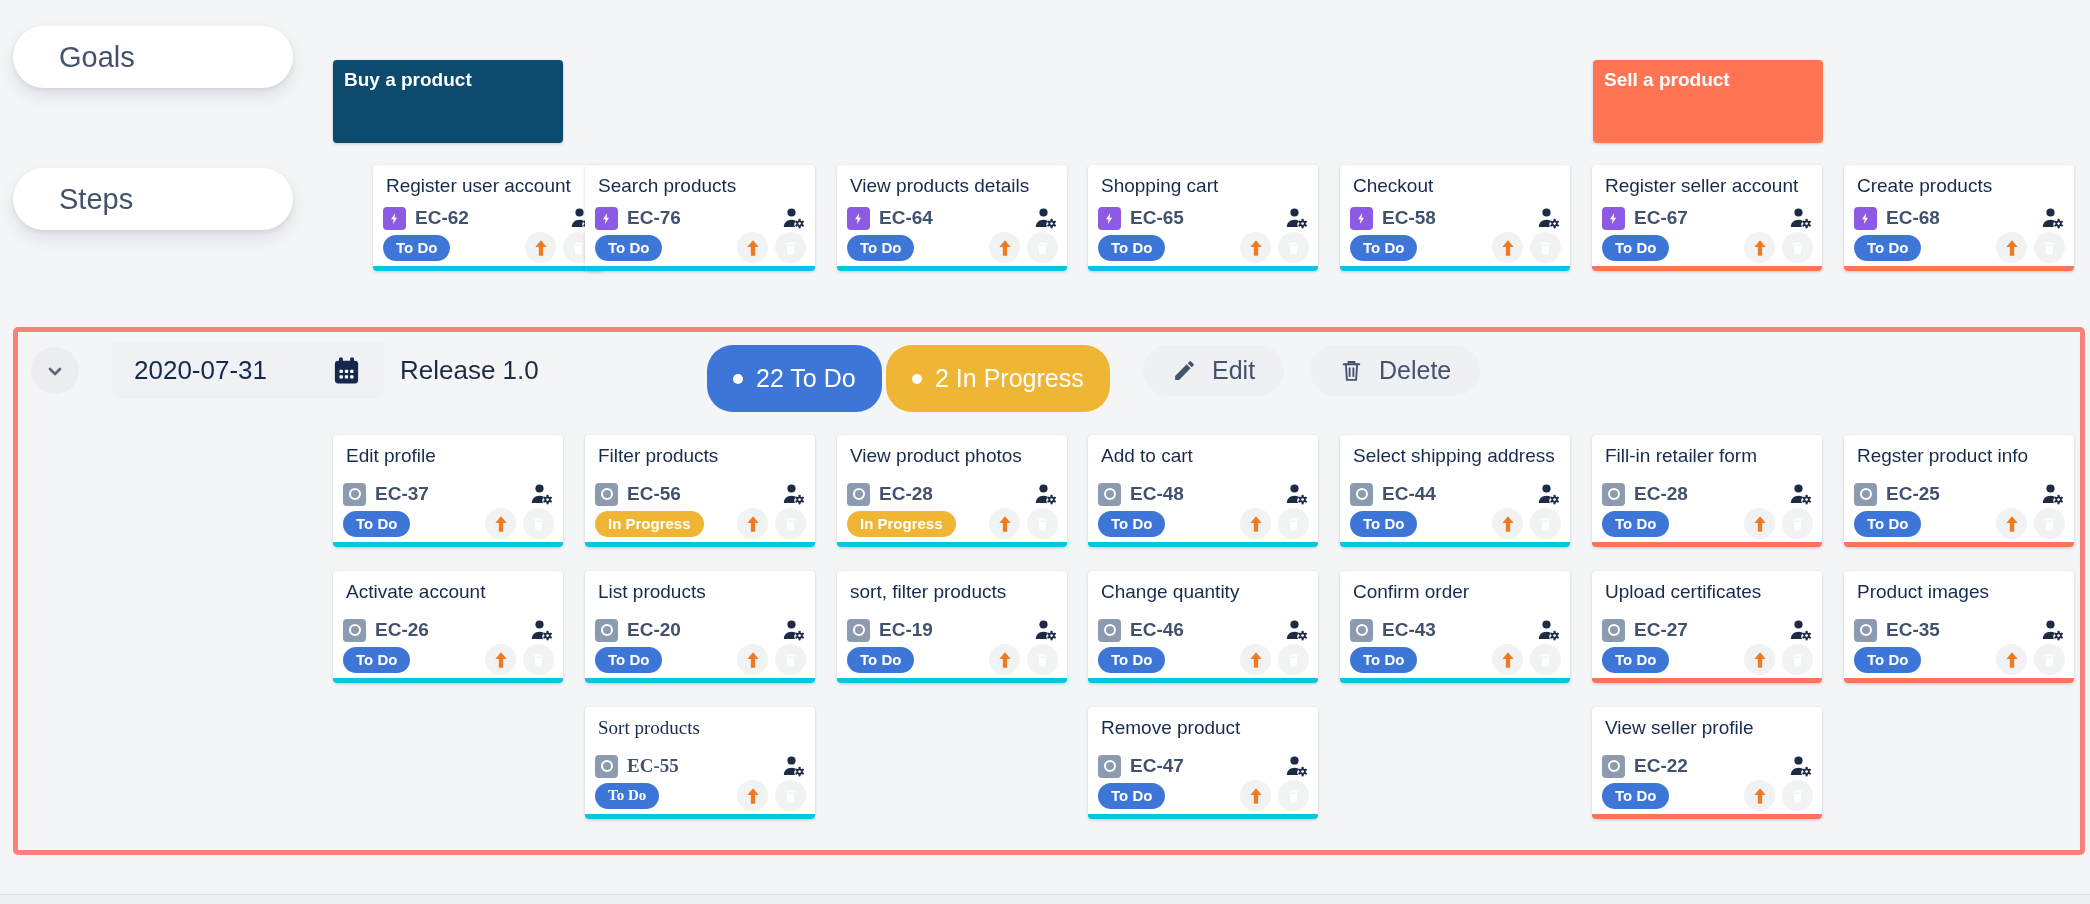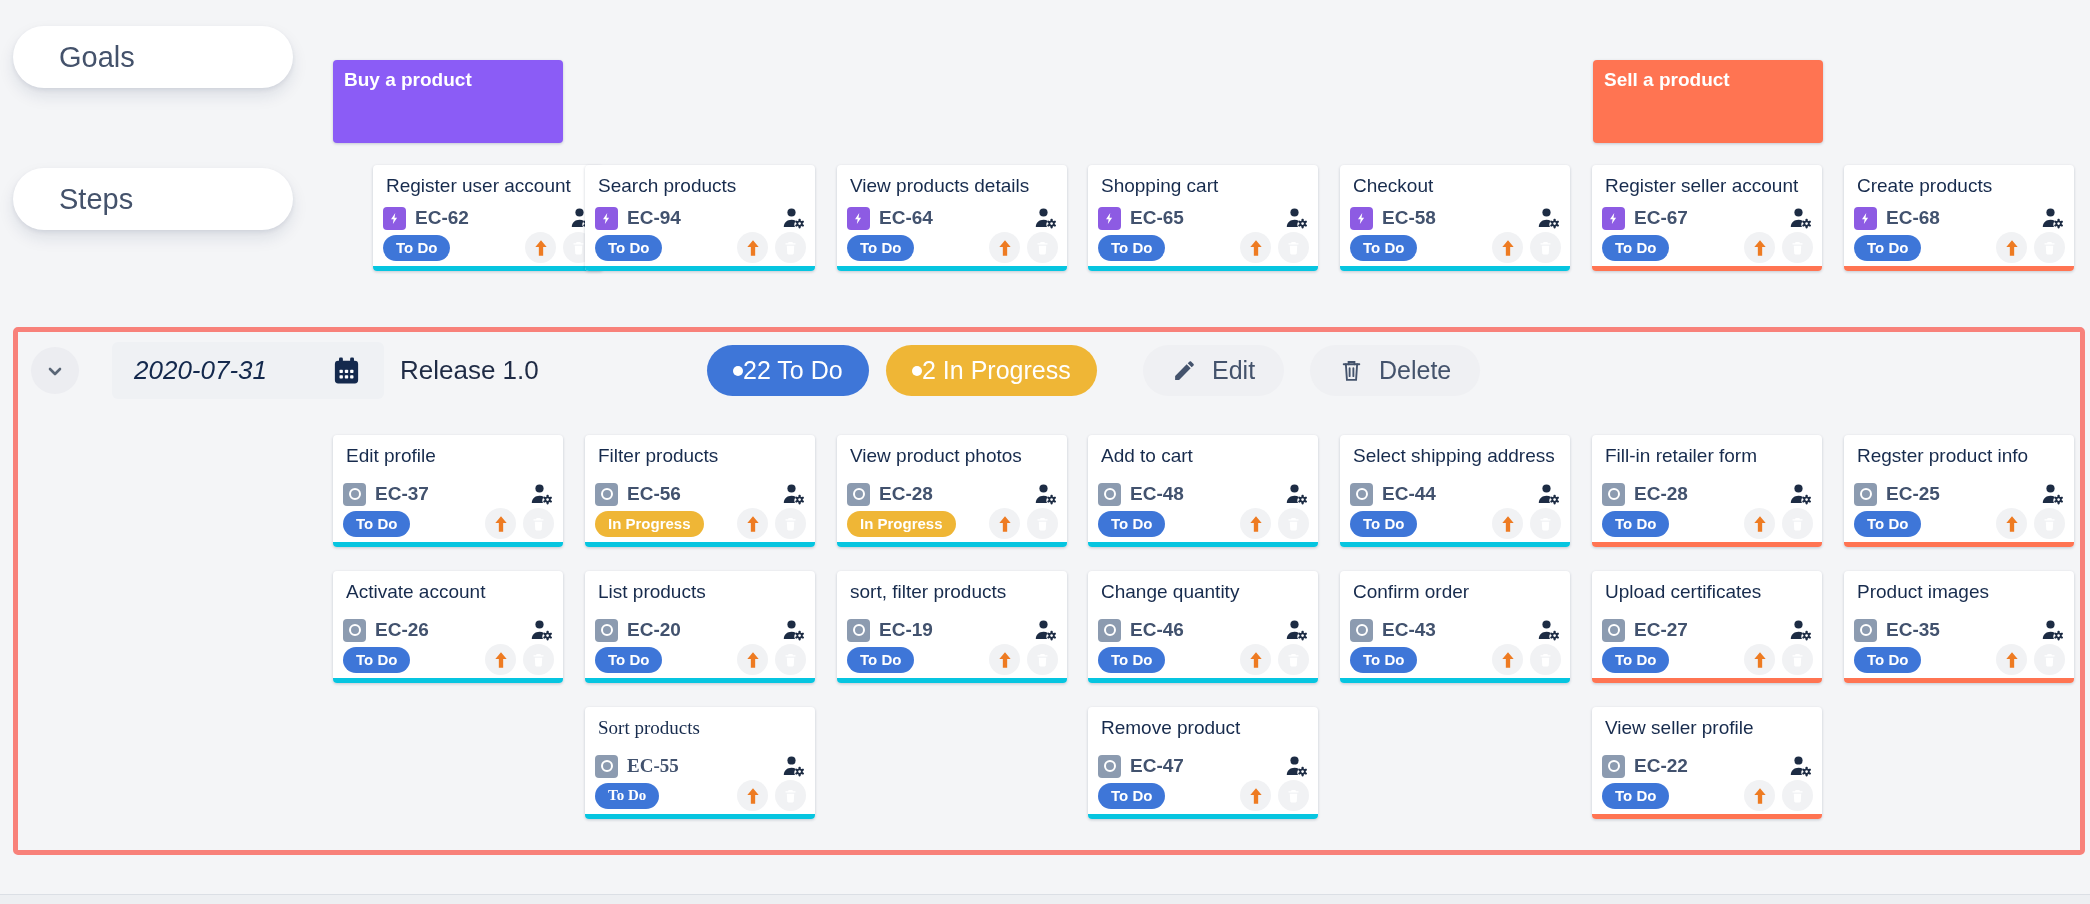--- a/index.html
+++ b/index.html
@@ -33,30 +33,30 @@
     position:absolute;left:13px;top:327px;width:2072px;height:528px;
     border:5px solid #F8817A;border-radius:5px;box-sizing:border-box;
   }
   #rel-chevron{
     position:absolute;left:31px;top:347px;width:48px;height:47px;border-radius:50%;
     background:#ECEDF1;display:flex;align-items:center;justify-content:center;cursor:pointer;
   }
   #rel-date{
     position:absolute;left:112px;top:342px;width:272px;height:57px;background:#EFF1F4;
     border-radius:6px;display:flex;align-items:center;justify-content:space-between;
-    padding:0 22px;box-sizing:border-box;cursor:pointer;font-style:italic;
+    padding:0 22px;box-sizing:border-box;cursor:pointer;
   }
   #rel-date .date-text{font-size:26px;color:#14294D;}
   #rel-title{
     position:absolute;left:400px;top:342px;height:57px;display:flex;align-items:center;
     font-size:26px;color:#1F2B45;
   }
   .rel-badge{
     position:absolute;top:345px;height:51px;border-radius:26px;display:inline-flex;
-    align-items:center;padding:0 26px;color:#fff;font-size:25px;font-weight:500;
+    align-items:center;gap:13px;padding:8px 26px;color:#fff;font-size:25px;font-weight:500;
   }
   #badge-todo{left:707px;}
   #badge-inprog{left:886px;}
   .dot{width:10px;height:10px;background:#fff;border-radius:50%;flex:0 0 auto;}
   .rel-btn{
     position:absolute;top:345px;height:51px;border-radius:26px;background:#EFF0F3;
     display:inline-flex;align-items:center;gap:15px;padding:0 29px;font-size:25px;
     color:#44536C;cursor:pointer;
   }
   #edit-btn{left:1143px;}
@@ -108,21 +108,21 @@
 </head>
 <body>
 
 <div class="pill-label" id="goals-pill">
   <span>Goals</span>
 </div>
 <div class="pill-label" id="steps-pill">
   <span>Steps</span>
 </div>
 
-<div class="goal-card" id="goal-buy" style="background: #8b5cf6;">
+<div class="goal-card" id="goal-buy" style="background: #0c4a6e;">
   <span>Buy a product</span>
 </div>
 <div class="goal-card" id="goal-sell" style="background: rgb(255, 116, 82);">
   <span>Sell a product</span>
 </div>
 
 <div id="release-box" style="border-color: rgb(248, 129, 122);"></div>
 
 <div id="rel-chevron">
   <span style="display:flex;">
@@ -309,21 +309,21 @@
   </div>
     <div class="card" style="left: 585px; top: 165px; width: 230px; height: 106px;">
     <div class="card-title">Search products</div>
     <div class="card-meta">
       <span class="type-icon epic">
         <svg width="13" height="13" viewBox="0 0 24 24">
             <path fill="#fff" d="M13.4 1.8L5.6 13.5h4.8L9 22.2l7.8-11.7H12l1.4-8.7z"></path>
           </svg>
       </span>
 
-      <span class="issue-key">EC-94</span>
+      <span class="issue-key">EC-76</span>
       <span class="assignee">
         <svg width="24" height="22" viewBox="0 0 24 22">
           <g fill="#1D2C44">
             <circle cx="9.5" cy="5.5" r="4.1"></circle>
             <path d="M1.8 20c0-4.5 3.5-7.3 7.7-7.3 1.7 0 3.2.4 4.4 1.2-1 1-1.6 2.3-1.6 3.7 0 .9.2 1.7.7 2.4H1.8z"></path>
             <g transform="translate(17.6,16.6)">
               <rect x="-1.1" y="-4.8" width="2.2" height="9.6" rx="0.8"></rect>
               <rect x="-1.1" y="-4.8" width="2.2" height="9.6" rx="0.8" transform="rotate(60)"></rect>
               <rect x="-1.1" y="-4.8" width="2.2" height="9.6" rx="0.8" transform="rotate(120)"></rect>
               <circle r="3.1"></circle>

